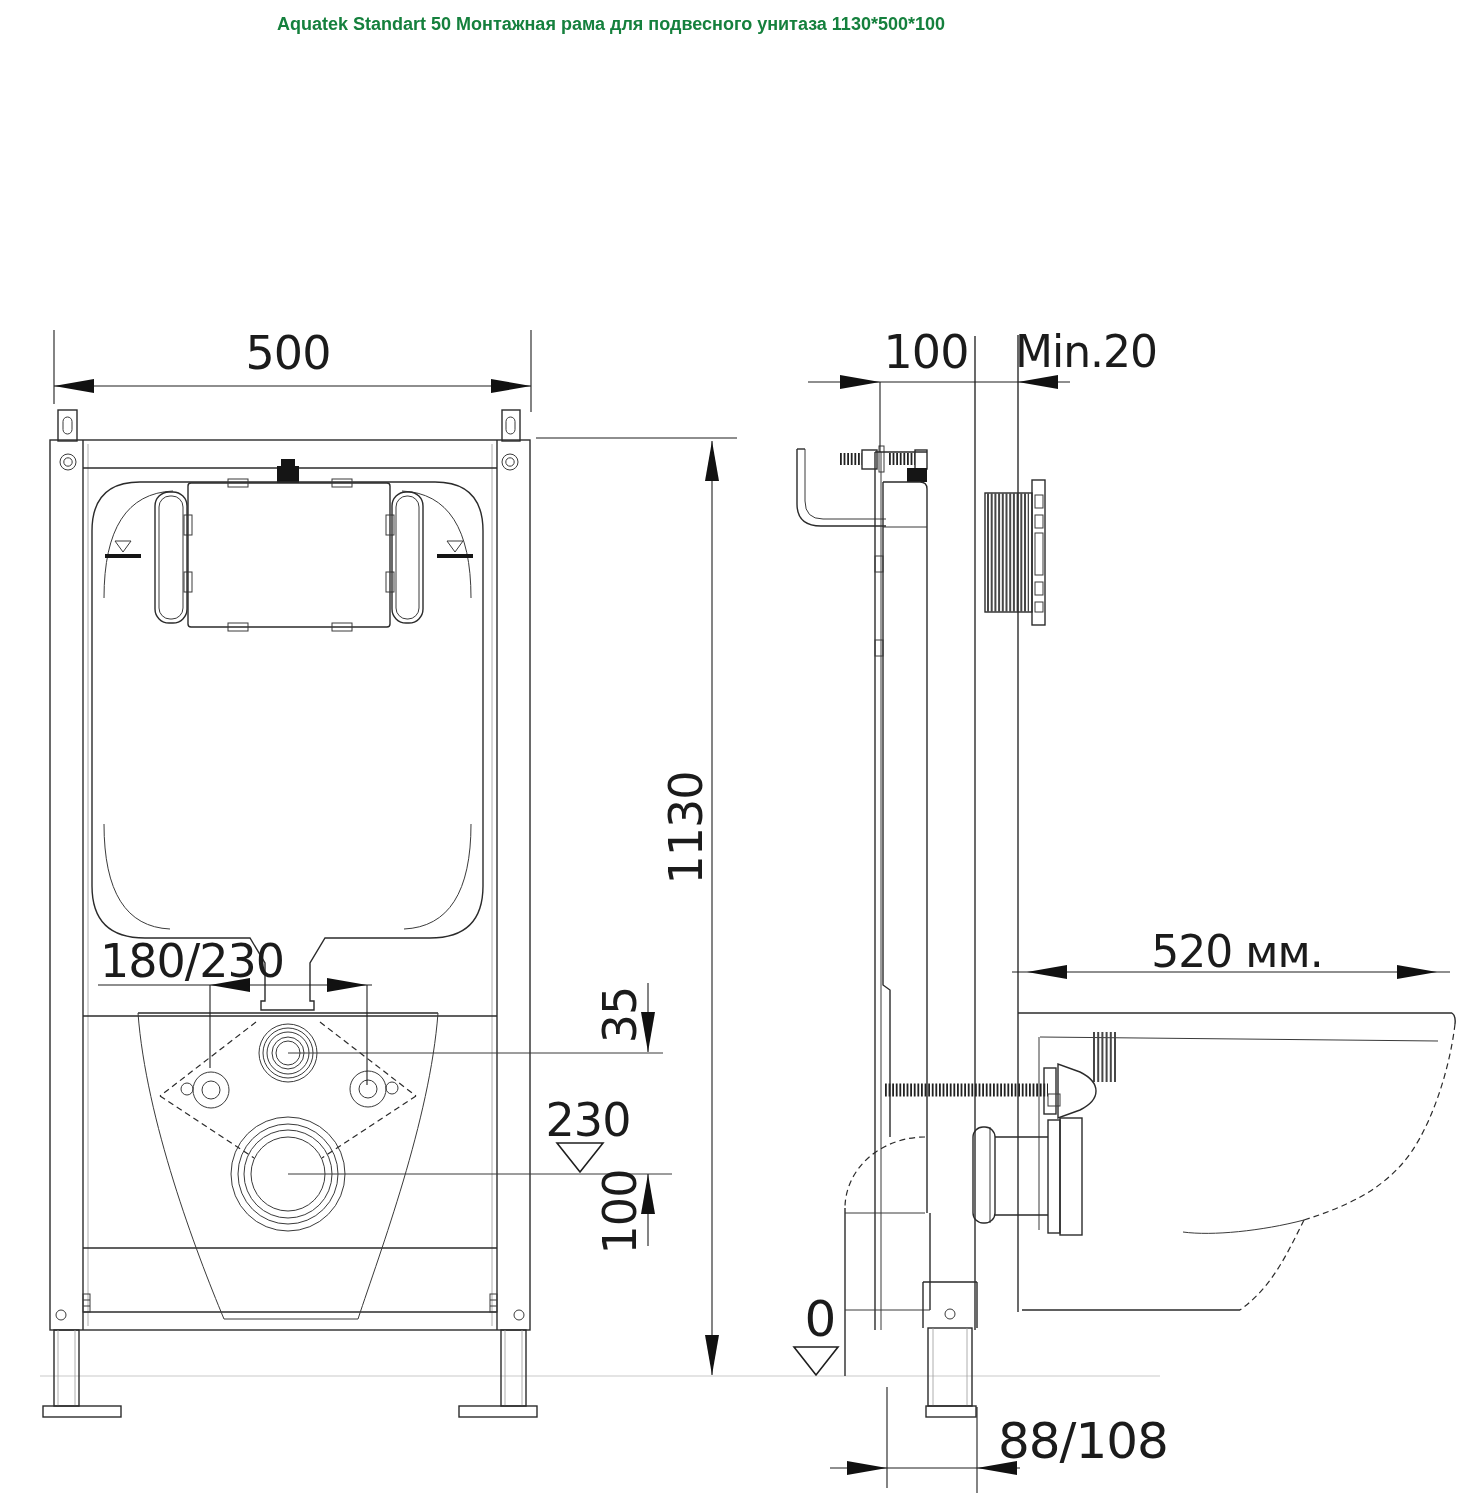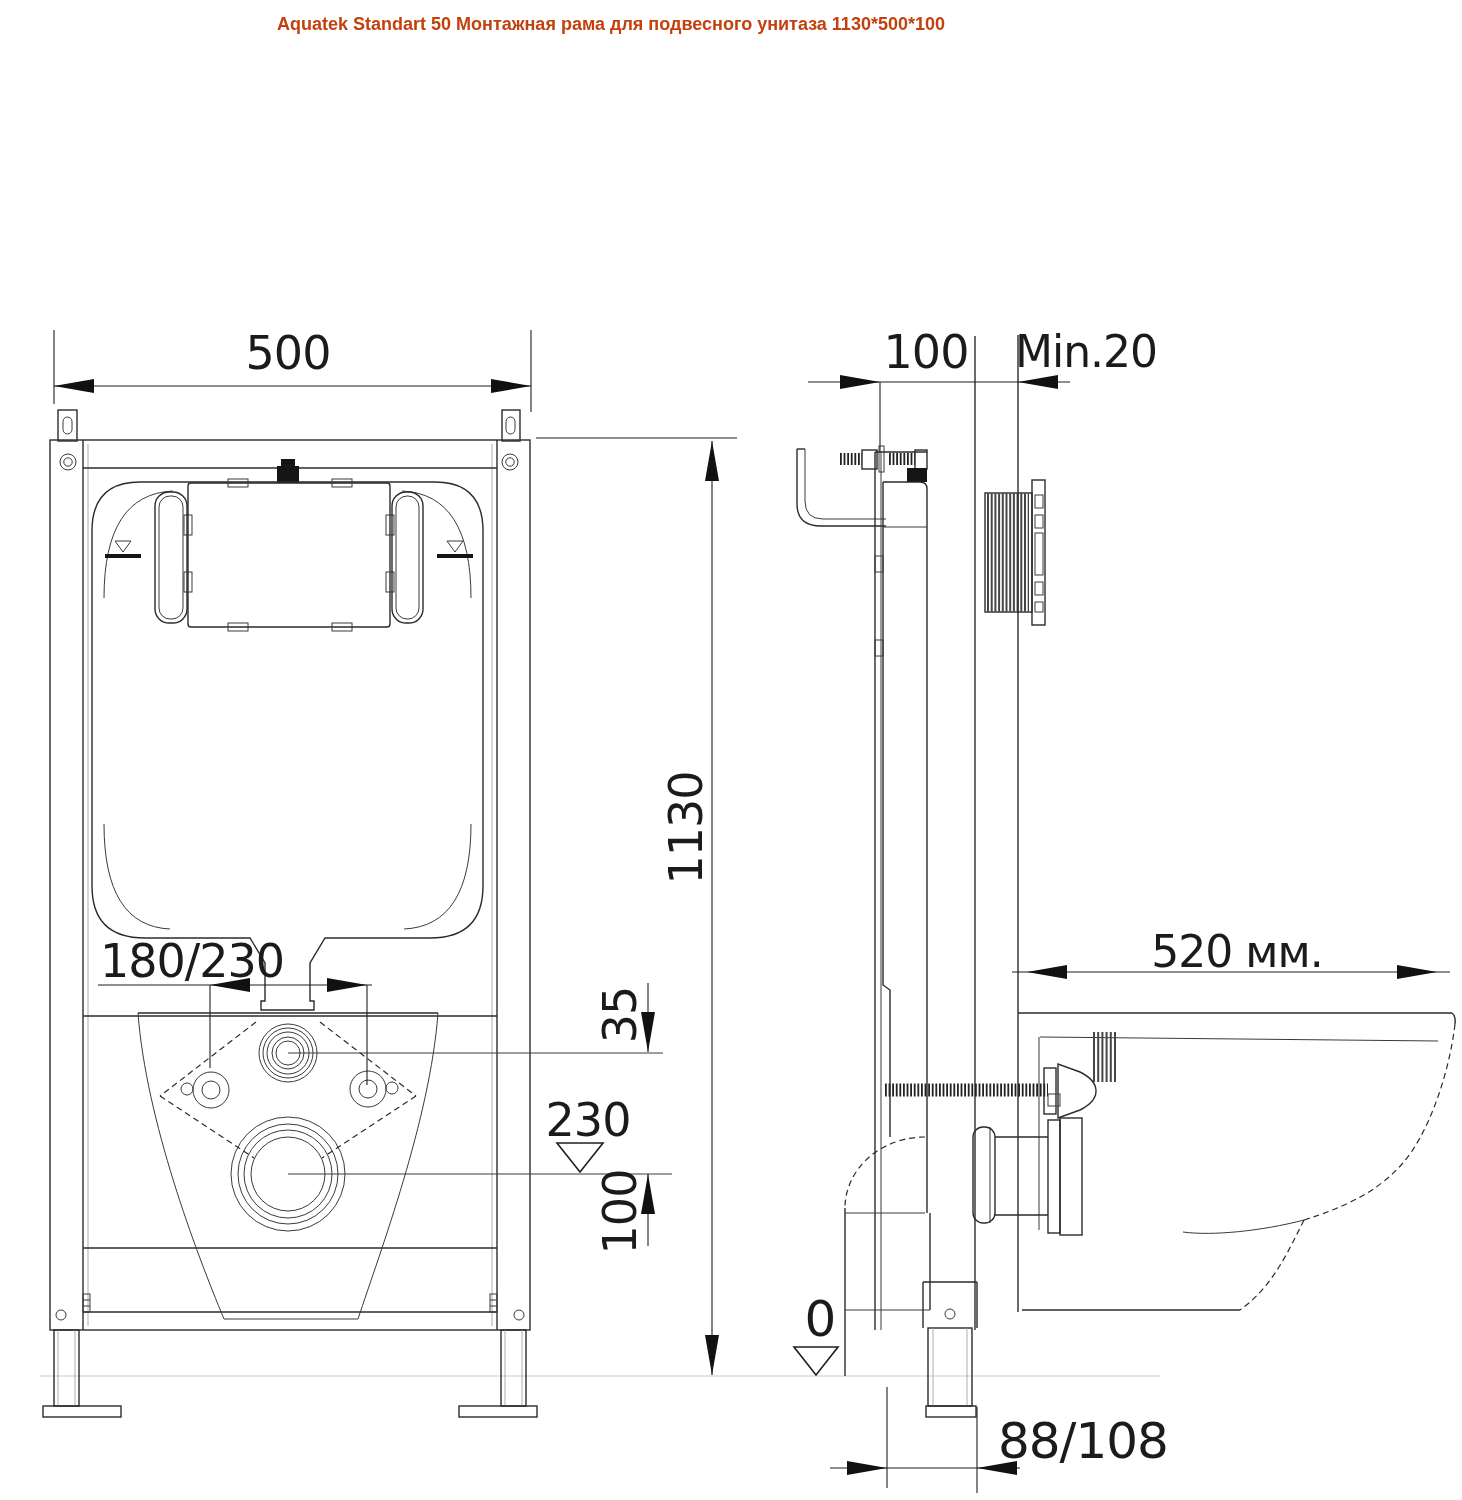--- a/index.html
+++ b/index.html
@@ -1,19 +1,19 @@
 <!DOCTYPE html>
 <html><head>
 <meta charset="utf-8">
 <style>
   html,body{margin:0;padding:0;background:#ffffff;}
   .page{position:relative;width:1462px;height:1500px;background:#fff;overflow:hidden;
         font-family:"DejaVu Sans",sans-serif;}
   .title{position:absolute;left:277px;top:14px;font-family:"Liberation Sans",sans-serif;
-         font-weight:bold;font-size:18px;color:#c2410c;white-space:nowrap;}
+         font-weight:bold;font-size:18px;color:#15803d;white-space:nowrap;}
   svg{position:absolute;left:0;top:0;}
   .ln{stroke:#2b2b2b;stroke-width:1.4;fill:none;}
   .thin{stroke:#3a3a3a;stroke-width:1;fill:none;}
   .faint{stroke:#9a9a9a;stroke-width:.8;fill:none;}
   .floor{stroke:#c9c9c9;stroke-width:1.2;fill:none;}
   .dsh{stroke:#2b2b2b;stroke-width:1.2;fill:none;stroke-dasharray:6 4;}
   .dimln{stroke:#1f1f1f;stroke-width:1.1;fill:none;}
   .arr{fill:#111;stroke:none;}
   .lvl{fill:#fff;stroke:#1f1f1f;stroke-width:1.6;}
   .blk{fill:#151515;stroke:none;}

